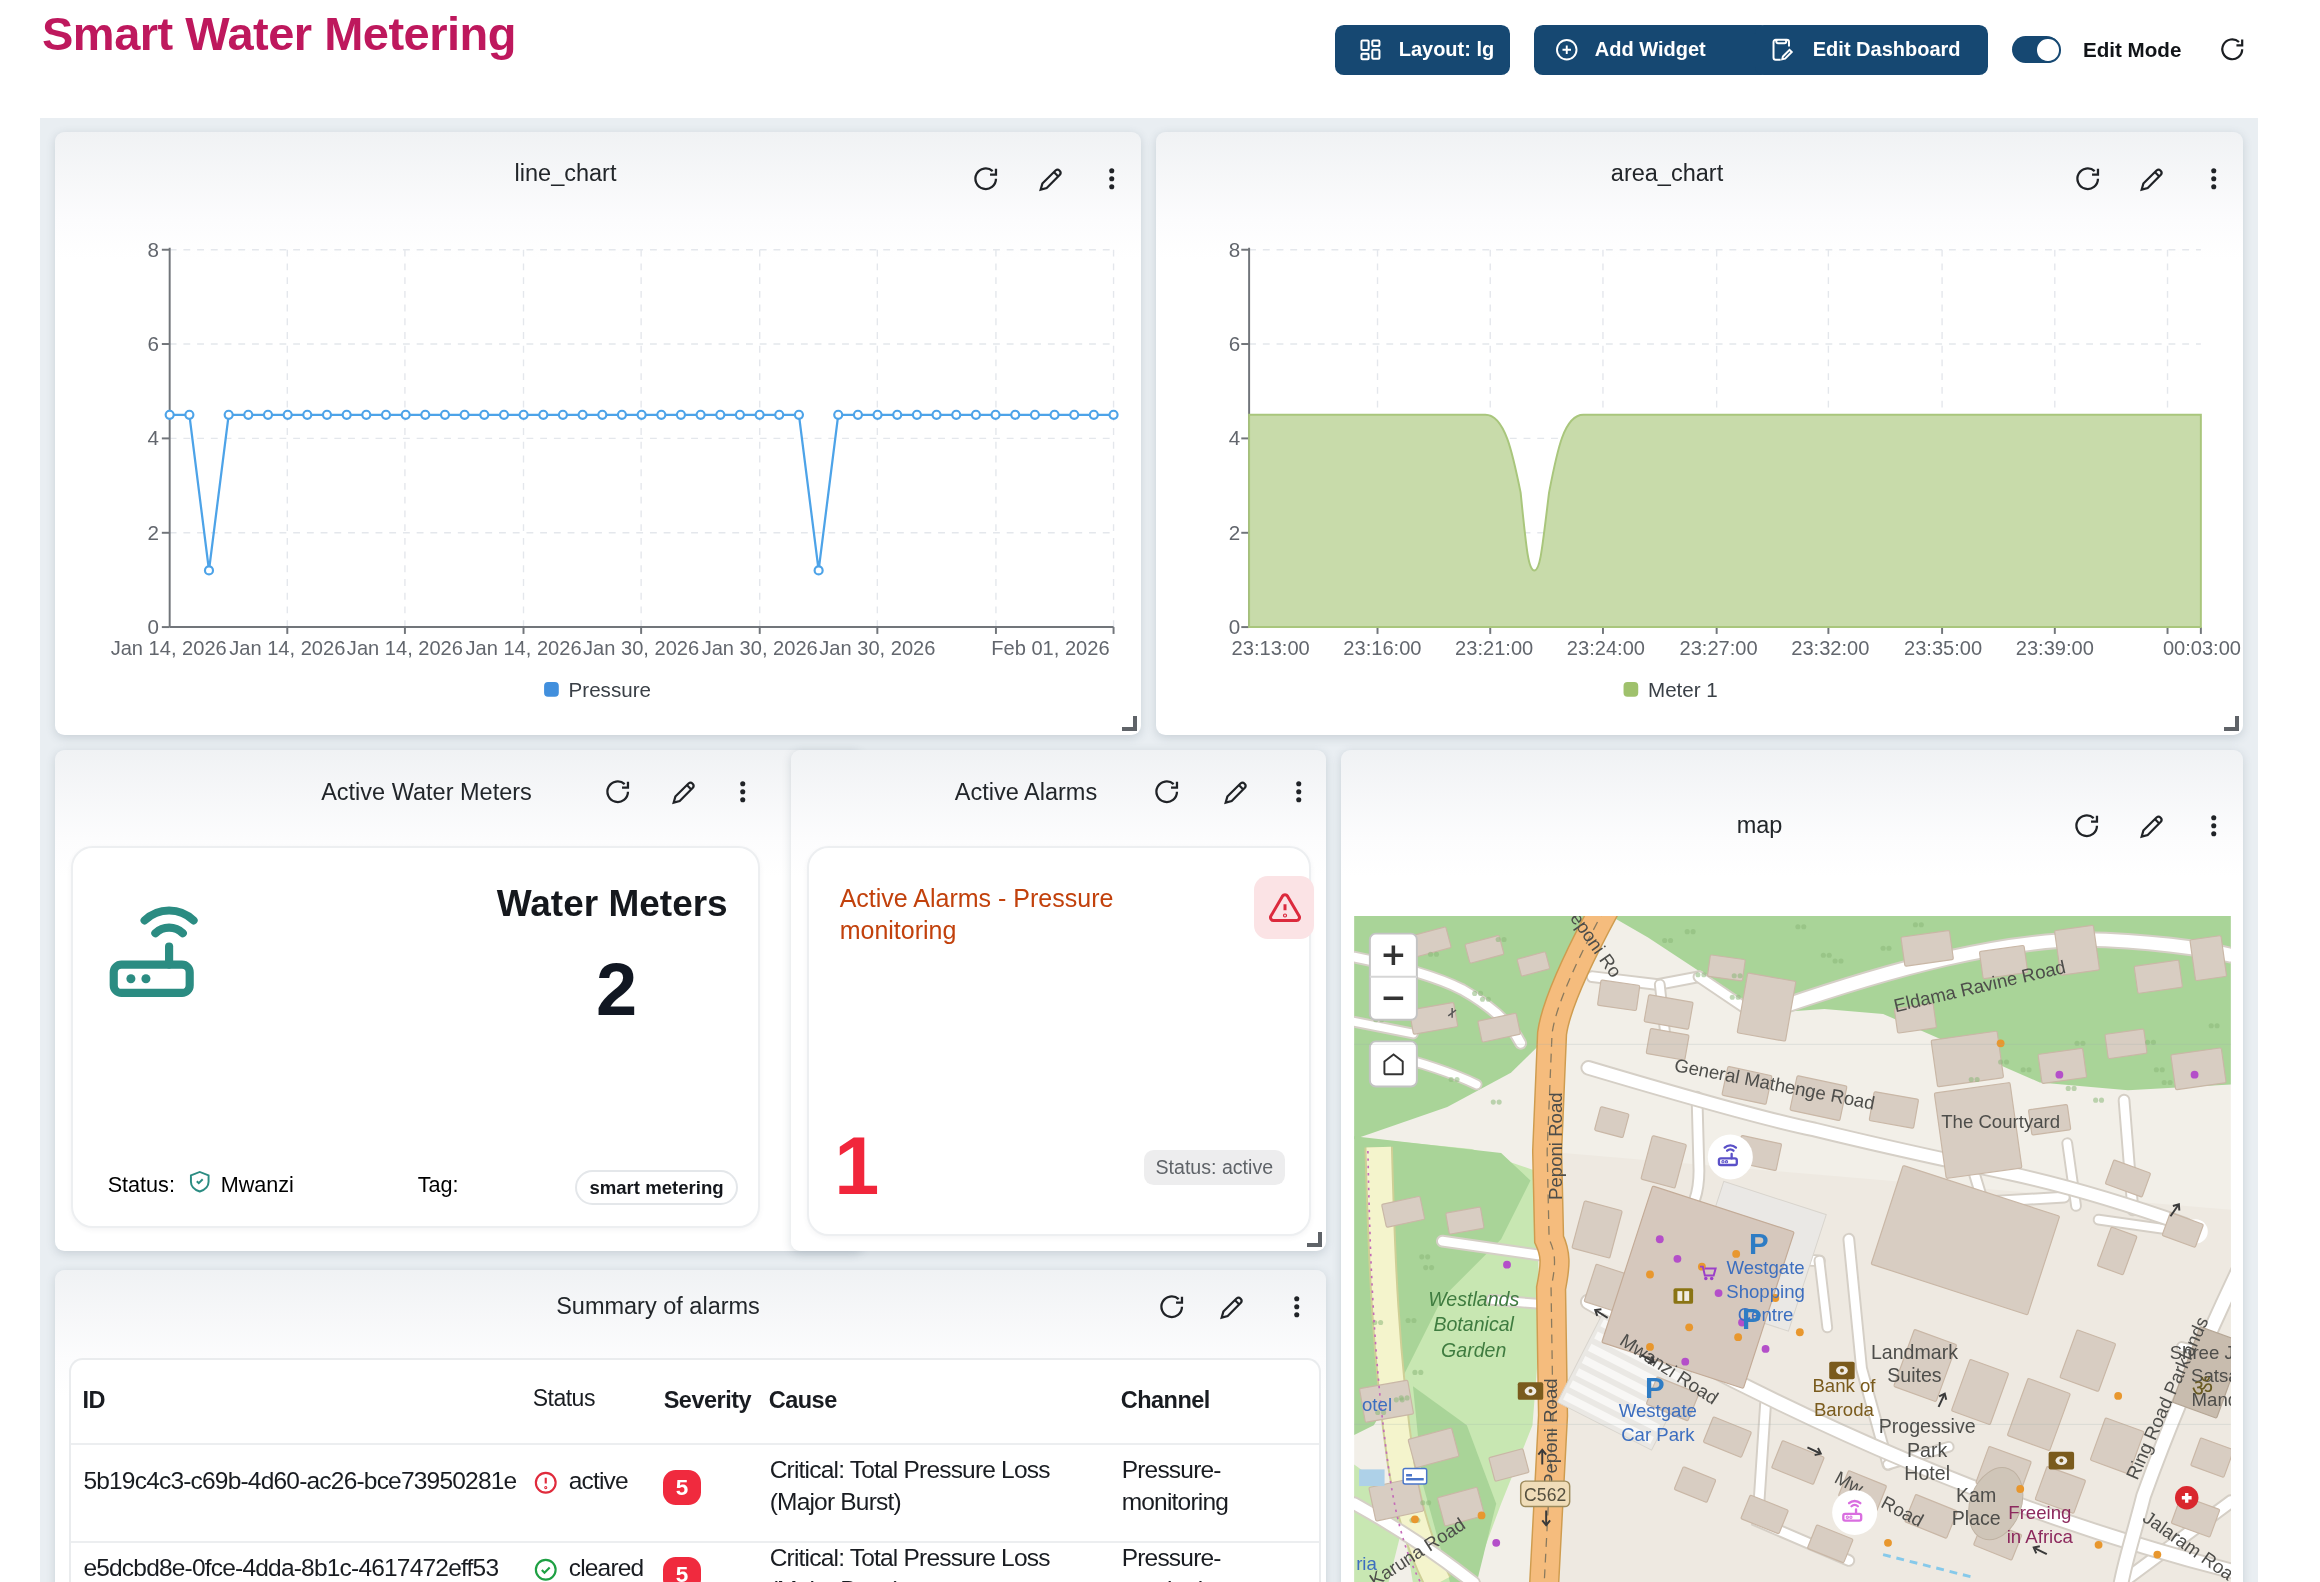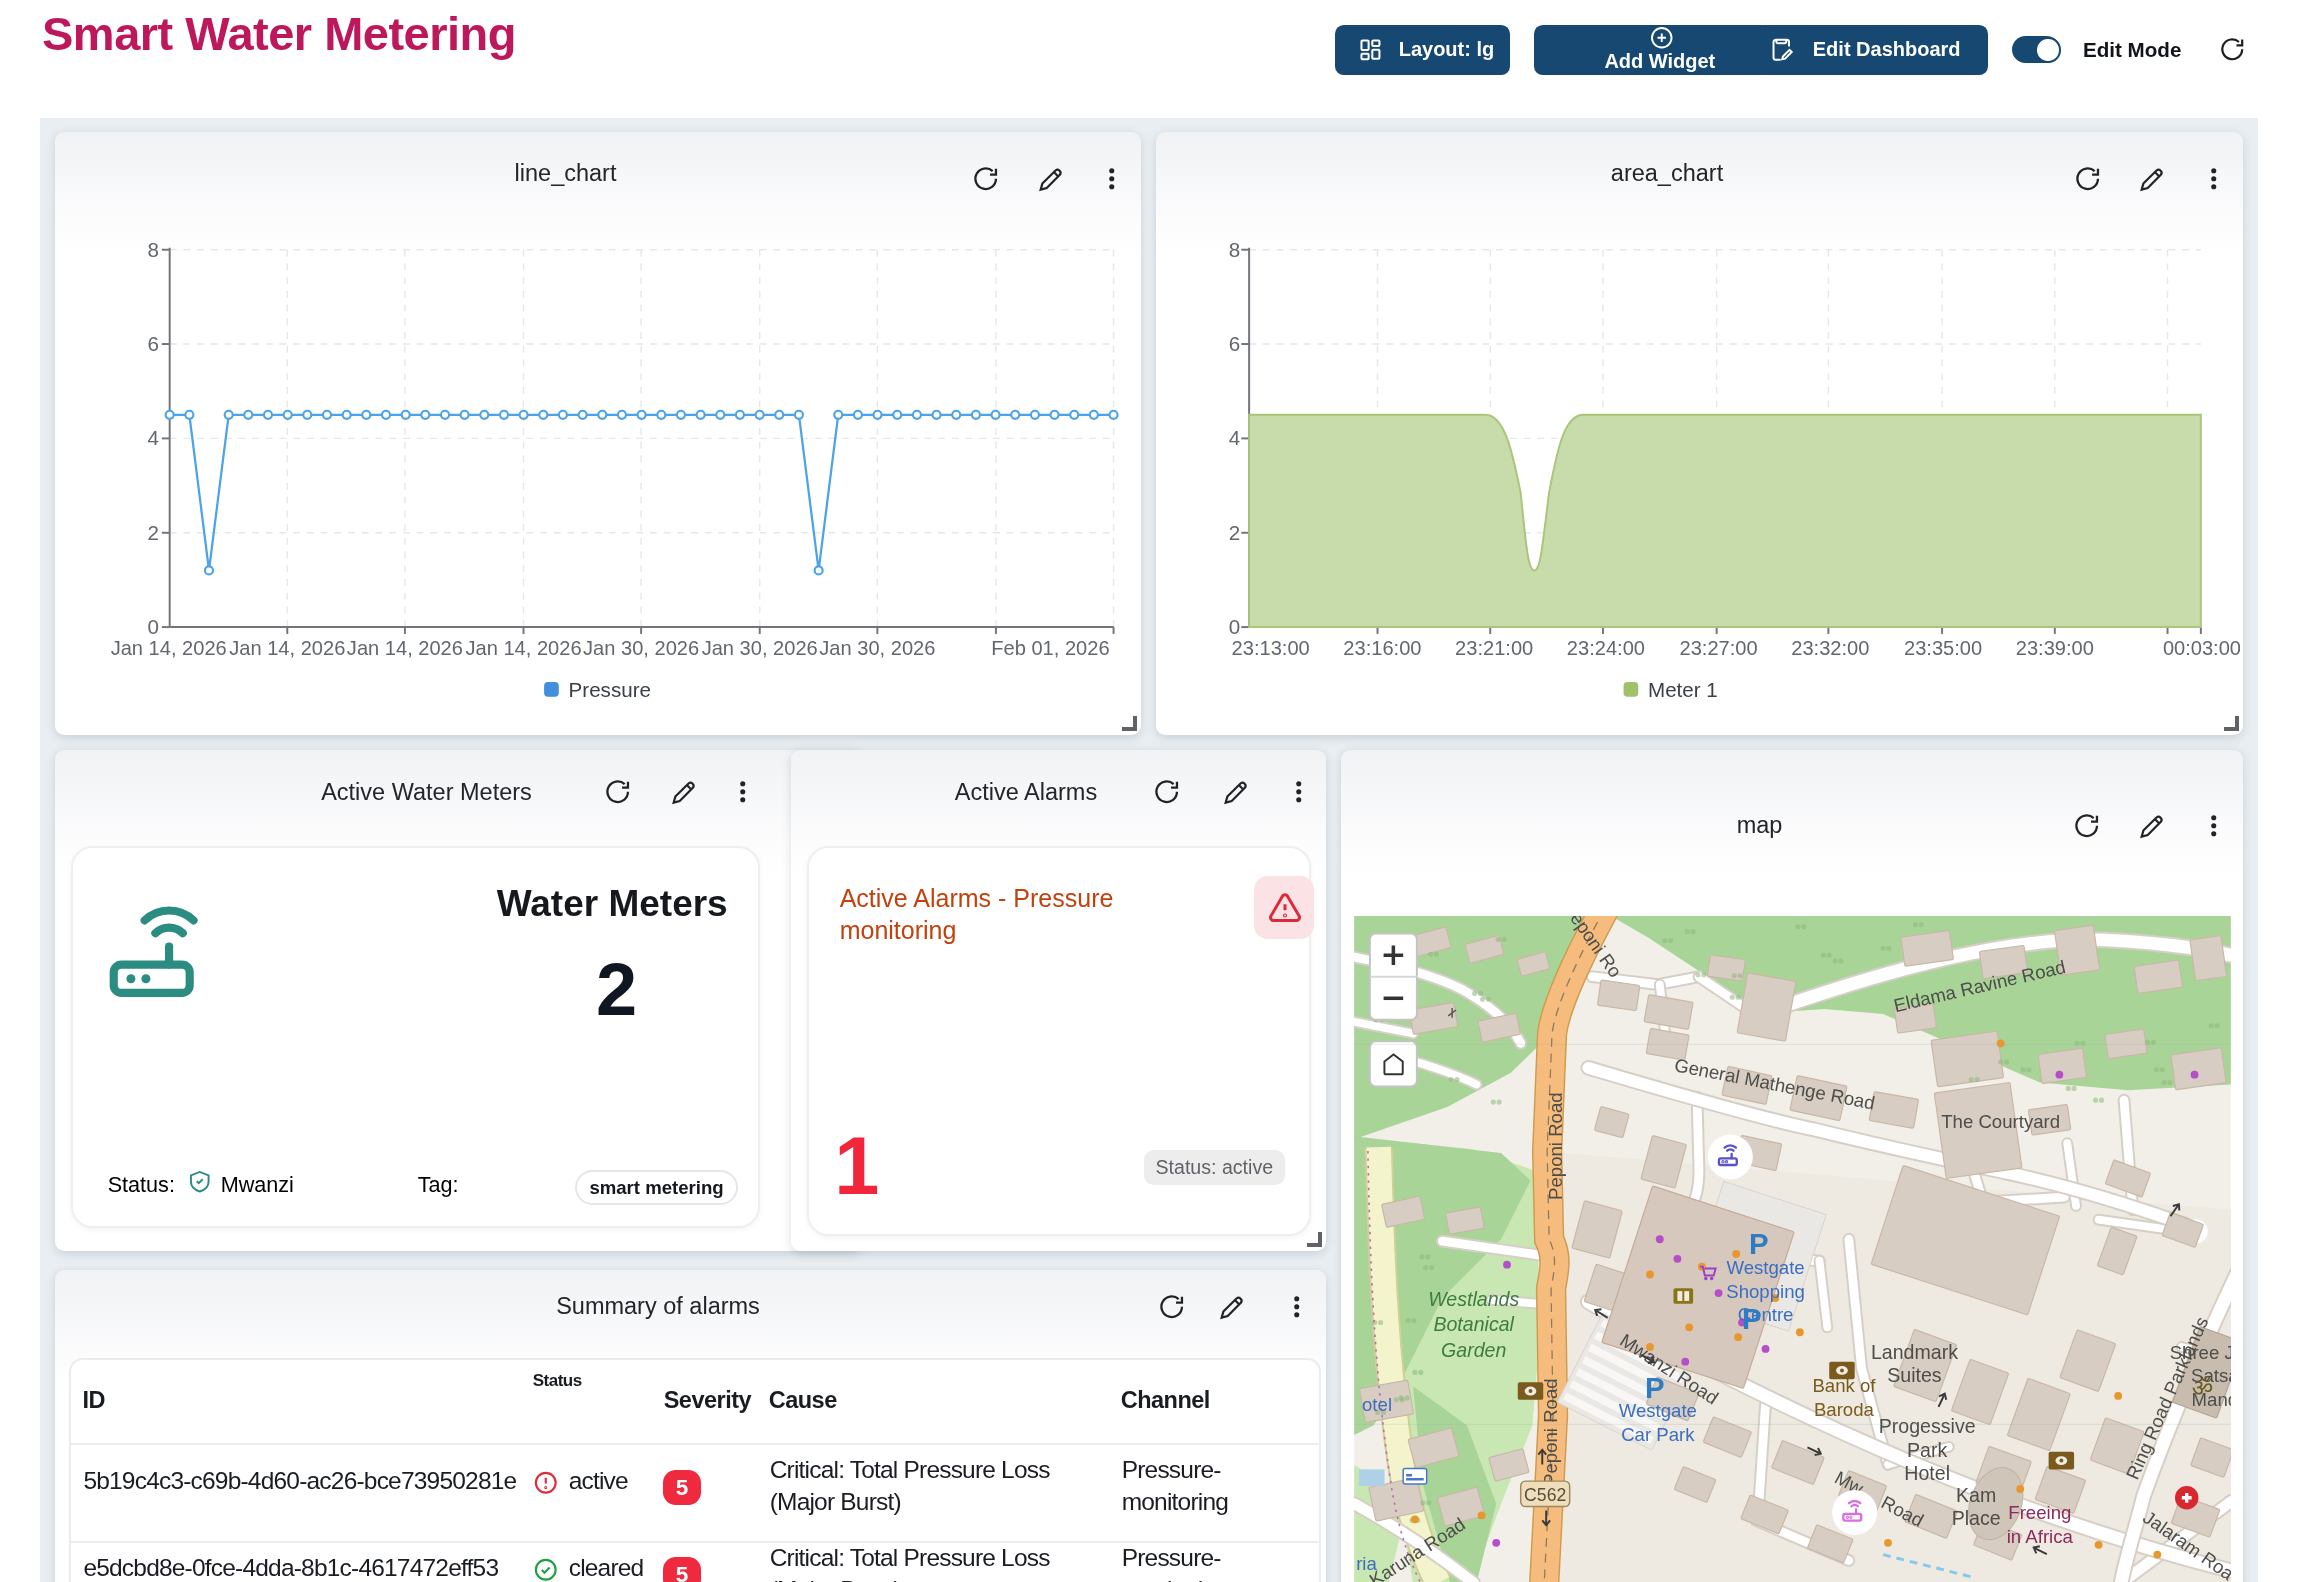--- a/index.html
+++ b/index.html
@@ -84,21 +84,21 @@
         </g>
     </defs>
   </svg>
 
   <div class="navybtn" style="left:1335px;width:175px;">
     <svg style="margin-left:22.5px" width="24.5" height="24.5" viewBox="0 0 24 24" stroke="#fff" stroke-width="2">
         <use href="#i-layout"></use>
       </svg>
     <span style="margin-left:16.7px">Layout: lg</span>
   </div>
-  <div class="navybtn" style="left:1534px;width:236px;flex-direction:column;">
+  <div class="navybtn" style="left:1534px;width:236px;">
     <svg style="margin-left:19.6px" width="25.5" height="25.5" viewBox="0 0 24 24" stroke="#fff" stroke-width="1.8">
         <use href="#i-cplus"></use>
       </svg>
     <span style="margin-left:15.7px">Add Widget</span>
   </div>
   <div class="navybtn" style="left:1755px;width:233px;">
     <svg style="margin-left:12.7px" width="26.5" height="26.5" viewBox="0 0 24 24" stroke="#fff" stroke-width="1.8">
         <use href="#i-clip"></use>
       </svg>
     <span style="margin-left:18.6px">Edit Dashboard</span>
@@ -730,21 +730,21 @@
         <use href="#i-refresh"></use>
       </svg>
     <svg class="ticon" style="left:1163px;top:22.5px" width="27.4" height="27.4" viewBox="0 0 24 24" stroke="#202327" stroke-width="1.9">
         <use href="#i-pencil"></use>
       </svg>
     <svg class="ticon" style="left:1229px;top:23.5px" width="25.5" height="25.5" viewBox="0 0 24 24" fill="#202327">
         <use href="#i-dots"></use>
       </svg>
     <div class="abs" style="left:13.7px;top:88px;width:1252px;height:235px;background:#fff;border:2px solid #eaecee;border-radius:13.7px 13.7px 0 0;border-bottom:none;overflow:hidden;font-size:24.5px;letter-spacing:-0.8px;color:#191c21;">
       <div class="abs" style="left:11.8px;top:26.5px;font-size:23.5px;letter-spacing:-0.5px;font-weight:bold;">ID</div>
-      <div class="abs" style="left:462px;top:11px;font-size:17px;letter-spacing:-0.5px;font-weight:bold;">Status</div>
+      <div class="abs" style="left:462px;top:25px;font-size:23px;letter-spacing:-0.5px;font-weight:normal;">Status</div>
       <div class="abs" style="left:593px;top:26.5px;font-size:23.5px;letter-spacing:-0.5px;font-weight:bold;">Severity</div>
       <div class="abs" style="left:698px;top:26.5px;font-size:23.5px;letter-spacing:-0.5px;font-weight:bold;">Cause</div>
       <div class="abs" style="left:1050px;top:26.5px;font-size:23.5px;letter-spacing:-0.5px;font-weight:bold;">Channel</div>
       <div class="abs" style="left:0;top:83px;width:1252px;height:2px;background:#eceef0;"></div>
       <div class="abs" style="left:12.7px;top:107px;">5b19c4c3-c69b-4d60-ac26-bce73950281e</div>
       <svg class="abs" style="left:462px;top:110px" width="25.5" height="25.5" viewBox="0 0 24 24" stroke="#e02b3c" stroke-width="2">
           <use href="#i-alert"></use>
         </svg>
       <div class="abs" style="left:498px;top:107px;">active</div>
       <div class="abs" style="left:592px;top:110px;width:38px;height:35px;background:#f02a3e;border-radius:12.7px;color:#fff;font-size:22.5px;font-weight:bold;text-align:center;line-height:35px;">5</div>

